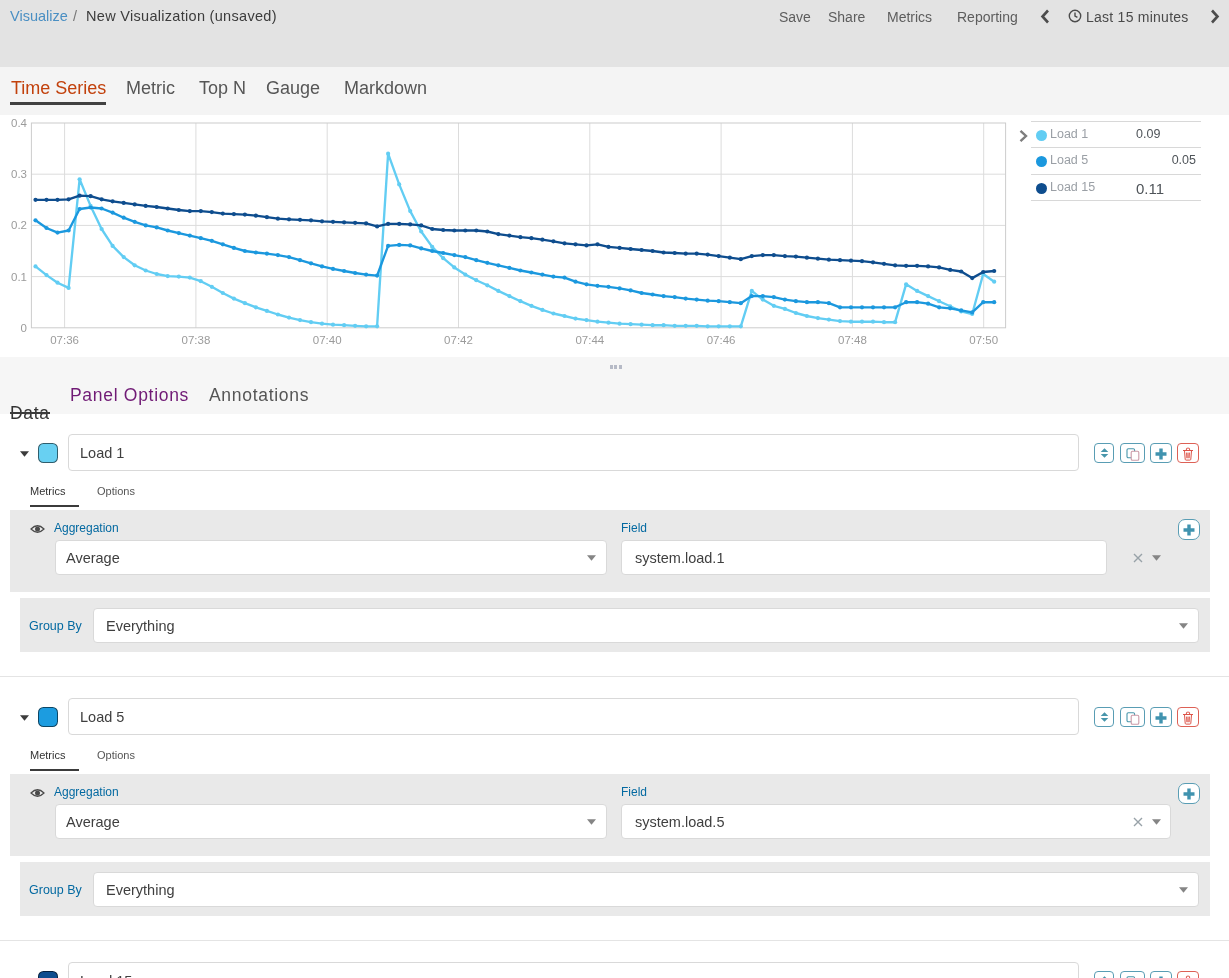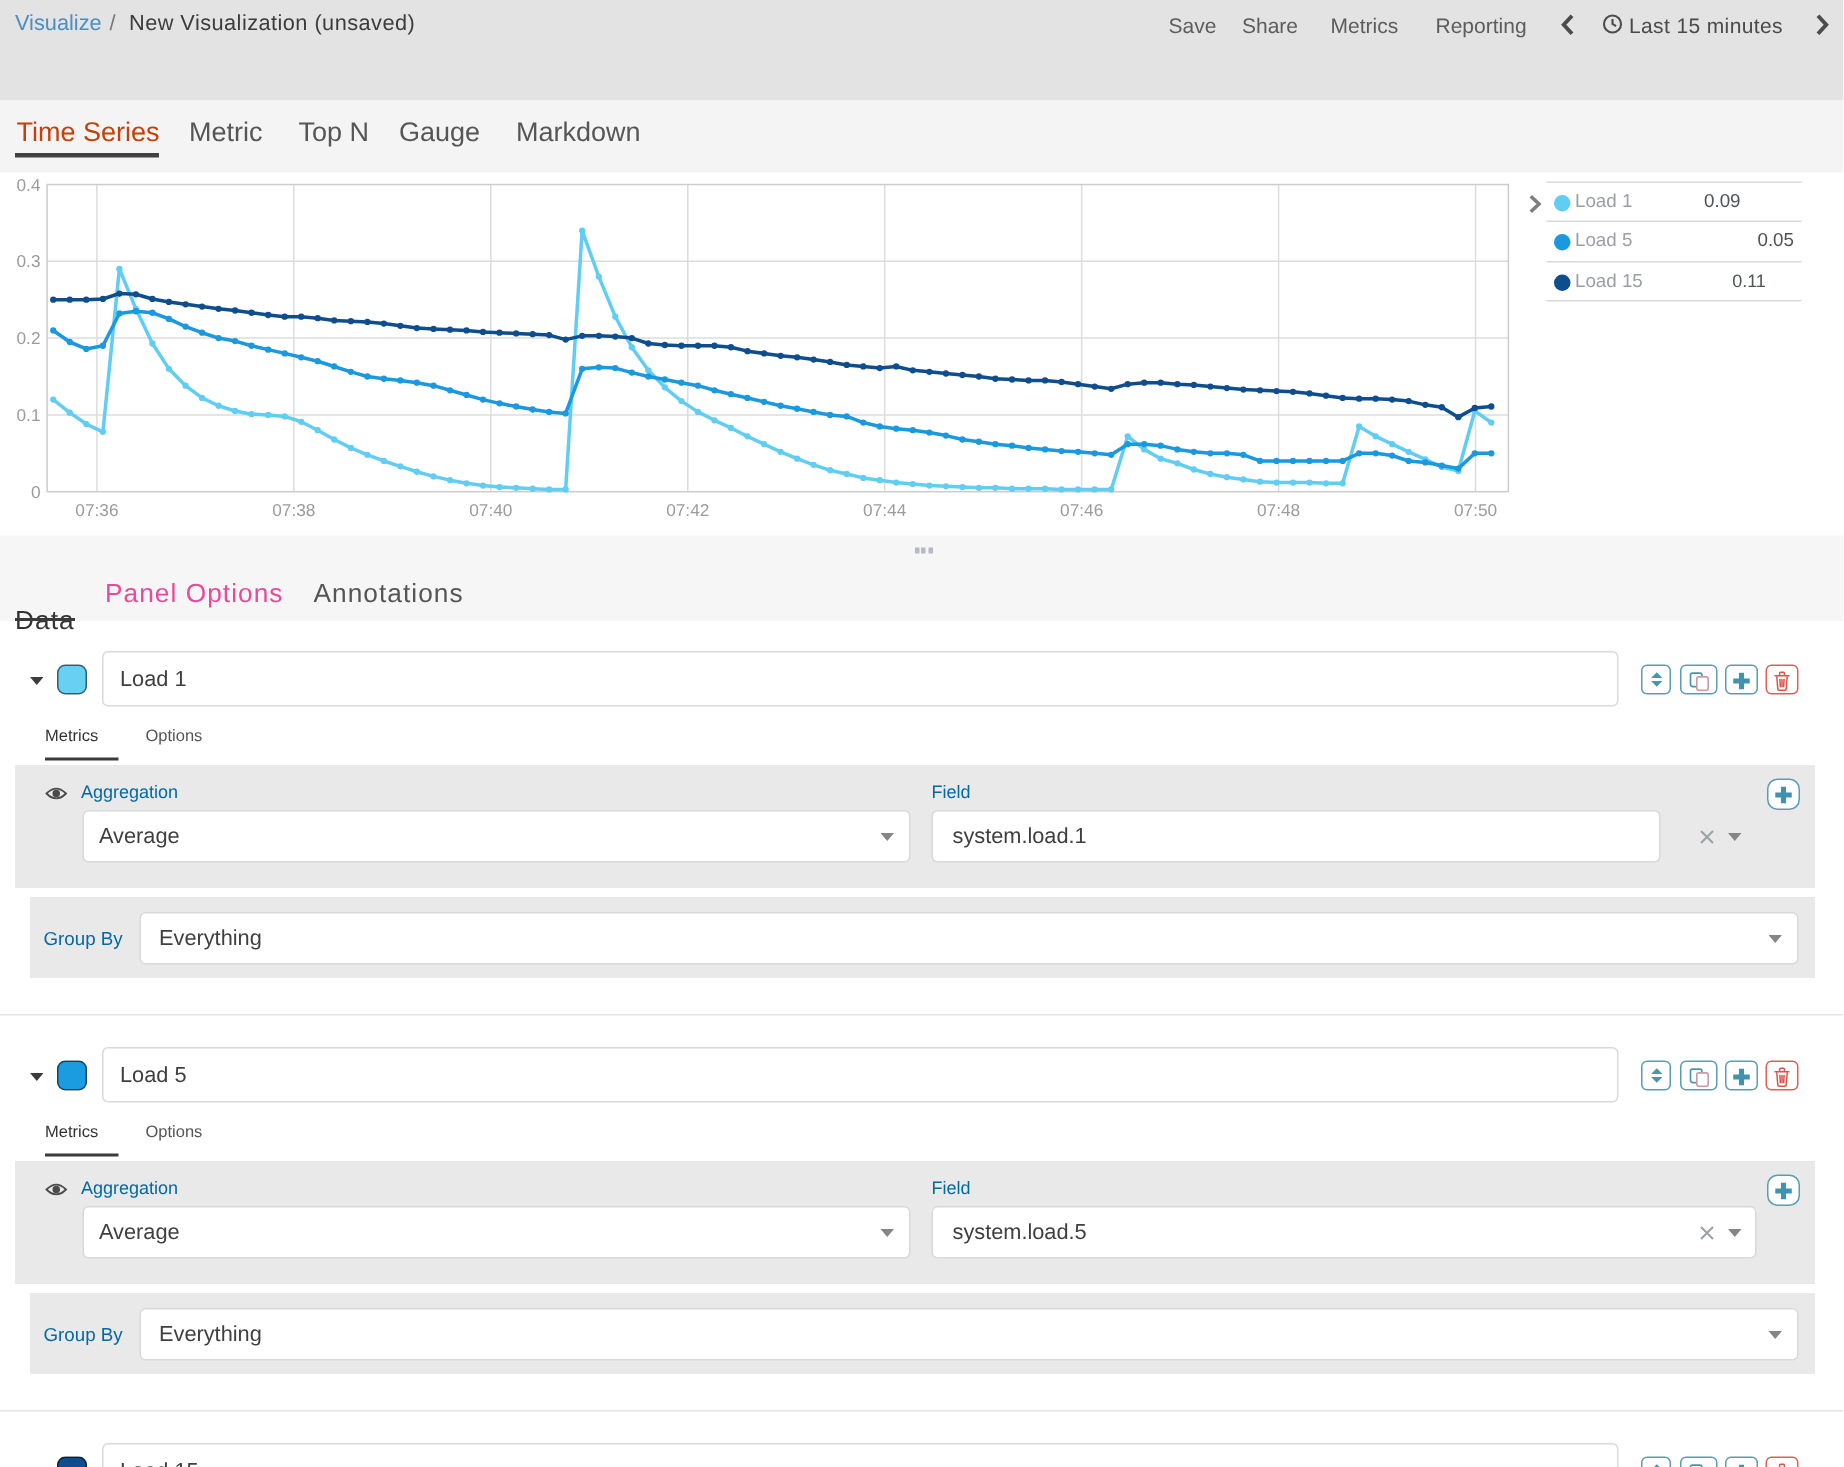--- a/index.html
+++ b/index.html
@@ -352,27 +352,27 @@
     <path d="M2.5 1.8 L8 7 L2.5 12.2" fill="none" stroke="#7d7d7d" stroke-width="2.4"></path>
   </svg>
 <div class="abs" style="left:1036px;top:129.7px;width:11px;height:11px;border-radius:50%;background:#62cdf3"></div>
 <div class="abs" style="left:1050px;top:126.7px;font-size:12.5px;color:#9a9fa5">Load 1</div>
 <div class="abs" style="right:33px;top:126.7px;font-size:12.5px;color:#4f5459;width:60px;text-align:left">0.09</div>
 <div class="abs" style="left:1036px;top:156.1px;width:11px;height:11px;border-radius:50%;background:#1b98de"></div>
 <div class="abs" style="left:1050px;top:153.1px;font-size:12.5px;color:#9a9fa5">Load 5</div>
 <div class="abs" style="right:33px;top:153.1px;font-size:12.5px;color:#4f5459;width:60px;text-align:right">0.05</div>
 <div class="abs" style="left:1036px;top:182.5px;width:11px;height:11px;border-radius:50%;background:#0e4d8e"></div>
 <div class="abs" style="left:1050px;top:179.5px;font-size:12.5px;color:#9a9fa5">Load 15</div>
-<div class="abs" style="right:33px;top:179.5px;font-size:12px;color:#4f5459;width:60px;text-align:center">0.11</div>
+<div class="abs" style="right:33px;top:179.5px;font-size:15px;color:#4f5459;width:60px;text-align:left">0.11</div>
 <div class="abs" style="left:0;top:357px;width:1229px;height:56.5px;background:#f6f6f6"></div>
 <div class="abs" style="left:609.5px;top:365px;width:3px;height:3.5px;background:#b6bac6"></div>
 <div class="abs" style="left:614.0px;top:365px;width:3px;height:3.5px;background:#b6bac6"></div>
 <div class="abs" style="left:618.5px;top:365px;width:3px;height:3.5px;background:#b6bac6"></div>
 <div class="abs" style="left:10px;top:403px;font-size:17.5px;letter-spacing:.7px;color:#333">Data</div>
-<div class="abs" style="left:70px;top:385px;font-size:17.5px;letter-spacing:.7px;color:#ec4899">Panel Options</div>
+<div class="abs" style="left:70px;top:385px;font-size:17.5px;letter-spacing:.7px;color:#701a75">Panel Options</div>
 <div class="abs" style="left:209px;top:385px;font-size:17.5px;letter-spacing:.7px;color:#555">Annotations</div>
 <div class="abs" style="left:10px;top:412px;width:40px;height:2px;background:#3b3b3b"></div>
 <svg style="position:absolute;left:20px;top:451px" width="9" height="6" viewBox="0 0 10 6">
     <path d="M0 0 H10 L5 6 Z" fill="#3c3c3c"></path>
   </svg>
 <div style="position:absolute;left:38px;top:443px;width:20px;height:20px;background:#68d0f2;border:1px solid rgba(0,0,0,.55);border-radius:5.5px;box-sizing:border-box"></div>
 <div class="inp" style="left:68px;top:434px;width:1011px;height:37px">
     <span style="margin-left:11px">Load 1</span>
   </div>
 <div class="btn t" style="left:1094px;top:443px;width:20px;height:20px"><svg width="11" height="10" viewBox="0 0 11 10" style="margin:4px 0 0 0">

